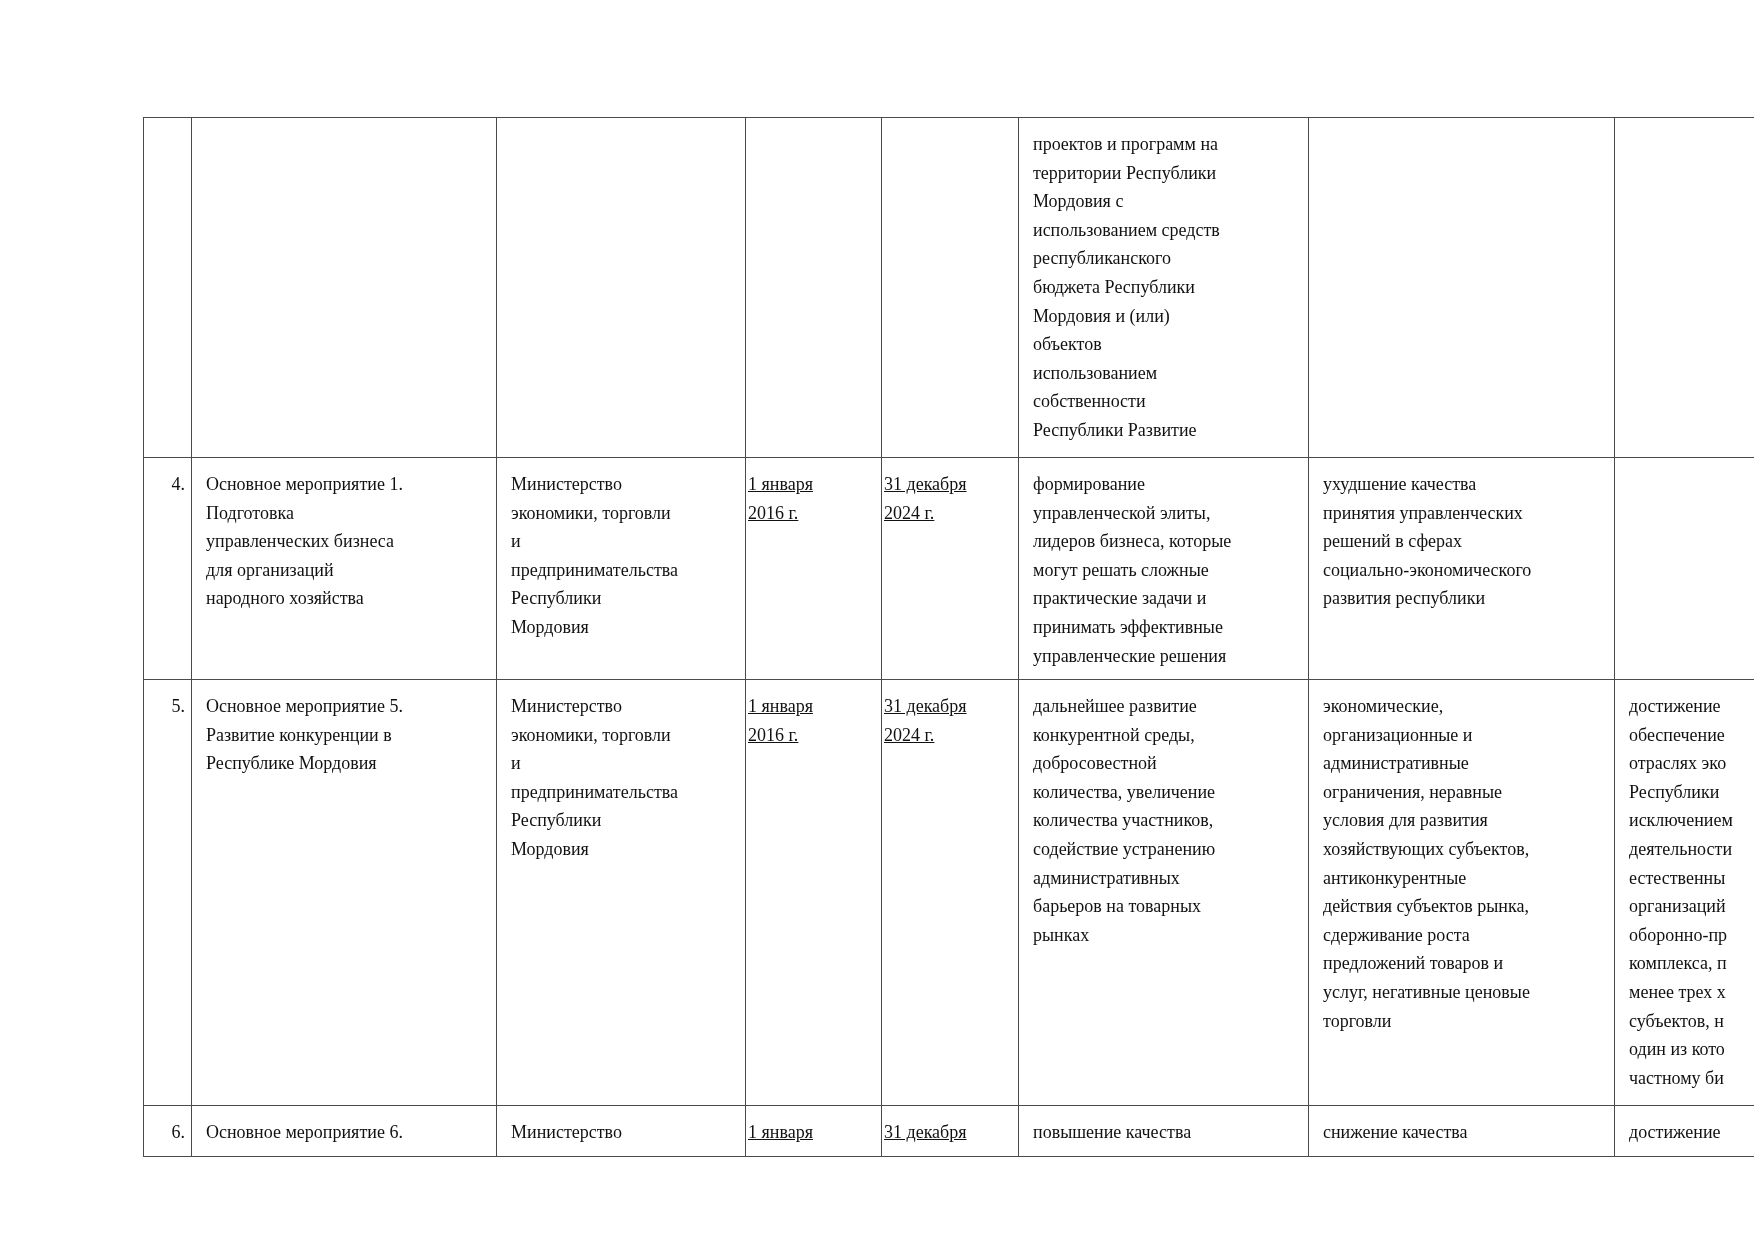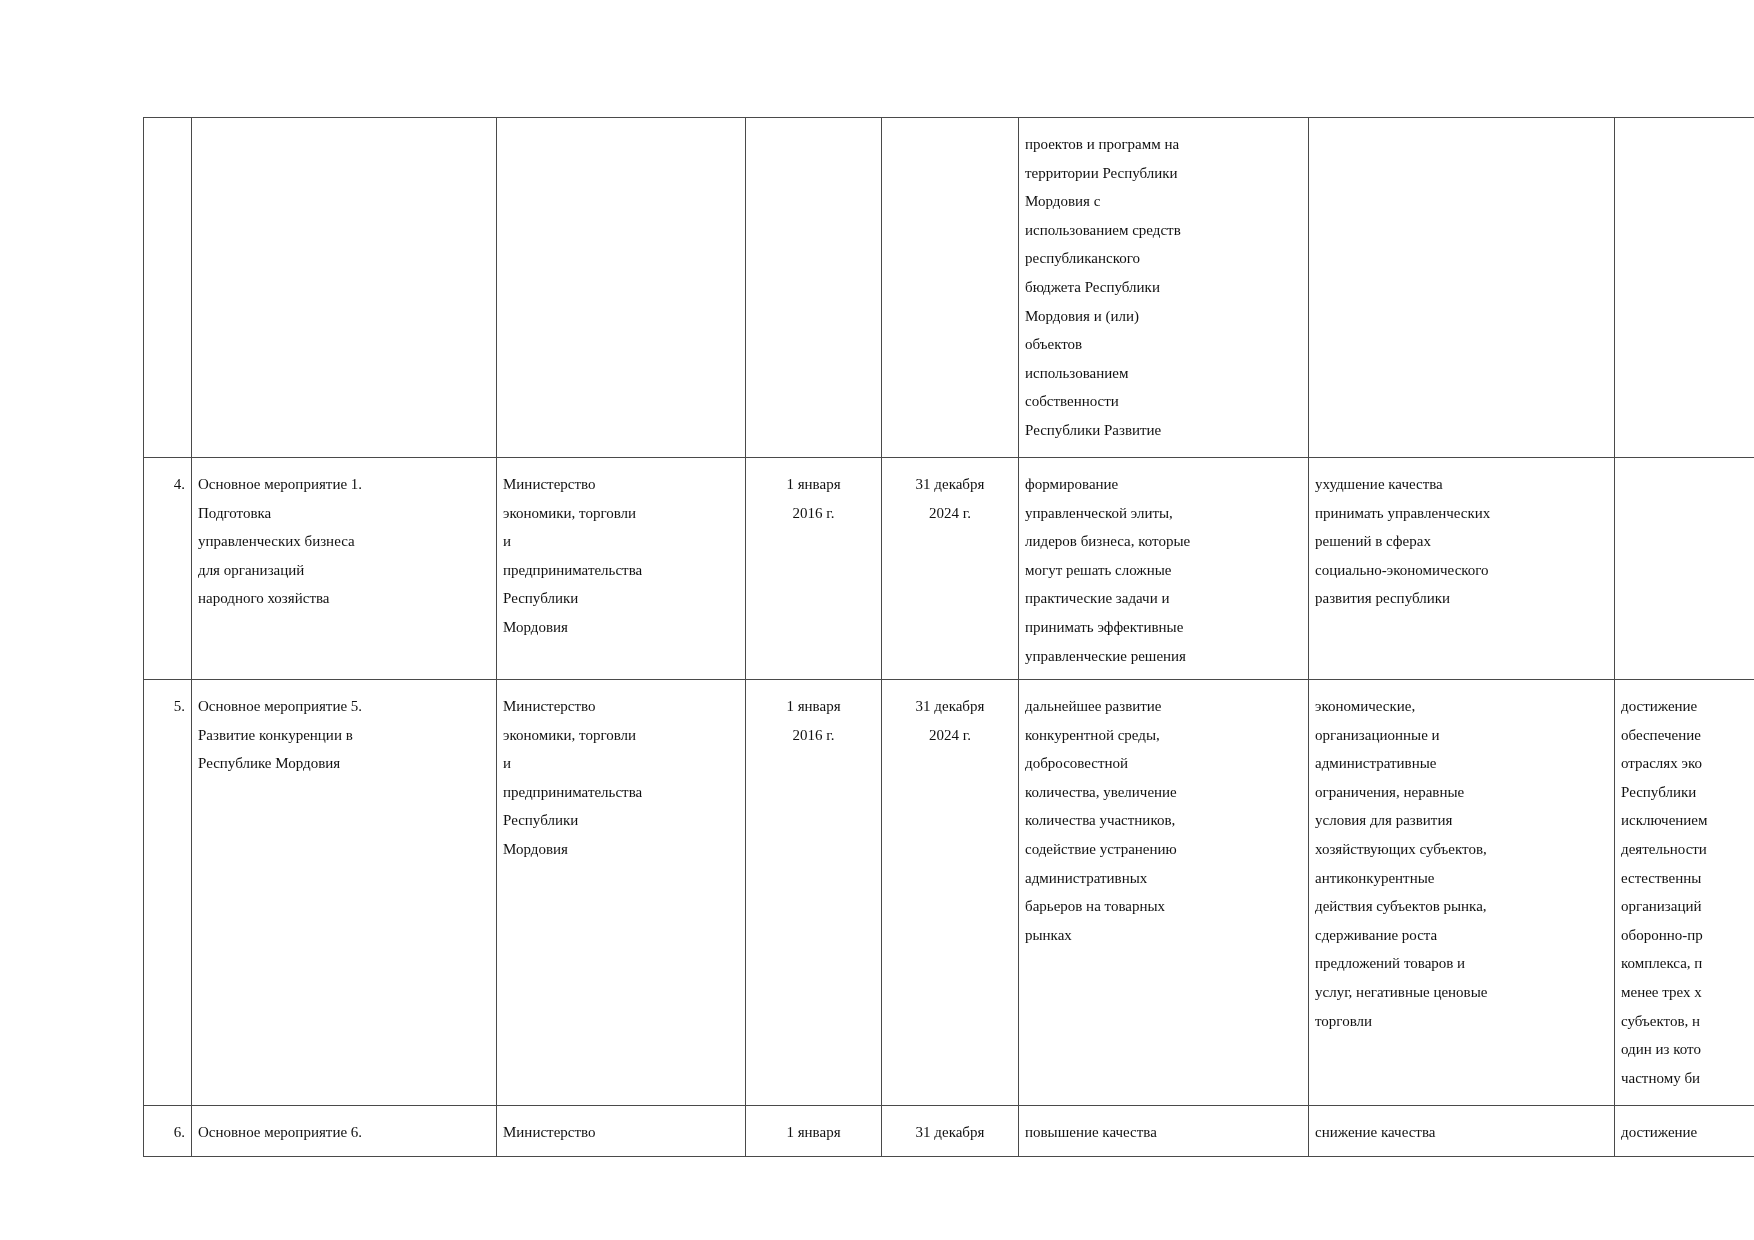--- a/index.html
+++ b/index.html
@@ -11,29 +11,29 @@
   }
   #page { position: absolute; left: 0; top: 0; width: 1754px; height: 1240px; overflow: hidden; }
   table.doc {
     position: absolute; left: 143px; top: 117px;
     border-collapse: collapse; table-layout: fixed;
     width: 1760px;
   }
   table.doc td {
     border: 1.5px solid #4a4a4a;
     vertical-align: top;
-    font-size: 15px;
+    font-size: 18px;
     line-height: 28.6px;
-    padding: 12px 6px 6px 6px;
+    padding: 12px 6px 6px 14px;
     overflow: hidden;
     white-space: normal;
     margin-left: 40px;
   }
   table.doc td.num { text-align: right; padding-right: 6px; padding-left: 2px; }
-  table.doc td.center { text-align: center; padding-left: 2px; padding-right: 2px; }
+  table.doc td.center { text-align: left; padding-left: 2px; padding-right: 2px; text-decoration: underline; }
   table.doc td .line { display: block; white-space: nowrap; }
   table.doc tr.r0 td { height: 340px; padding-top: 12px; }
   table.doc tr.r1 td { height: 222px; }
   table.doc tr.r2 td { height: 426px; }
   table.doc tr.r3 td { height: 51px; }
   table.doc tr td { box-sizing: border-box; }
 </style>
 </head>
 <body>
 
@@ -103,21 +103,21 @@
         <span class="line">формирование</span>
         <span class="line">управленческой элиты,</span>
         <span class="line">лидеров бизнеса, которые</span>
         <span class="line">могут решать сложные</span>
         <span class="line">практические задачи и</span>
         <span class="line">принимать эффективные</span>
         <span class="line">управленческие решения</span>
       </td>
       <td>
         <span class="line">ухудшение качества</span>
-        <span class="line">принимать управленческих</span>
+        <span class="line">принятия управленческих</span>
         <span class="line">решений в сферах</span>
         <span class="line">социально-экономического</span>
         <span class="line">развития республики</span>
       </td>
       <td></td>
     </tr>
 
     <tr class="r2">
       <td class="num"><span>5.</span></td>
       <td>

